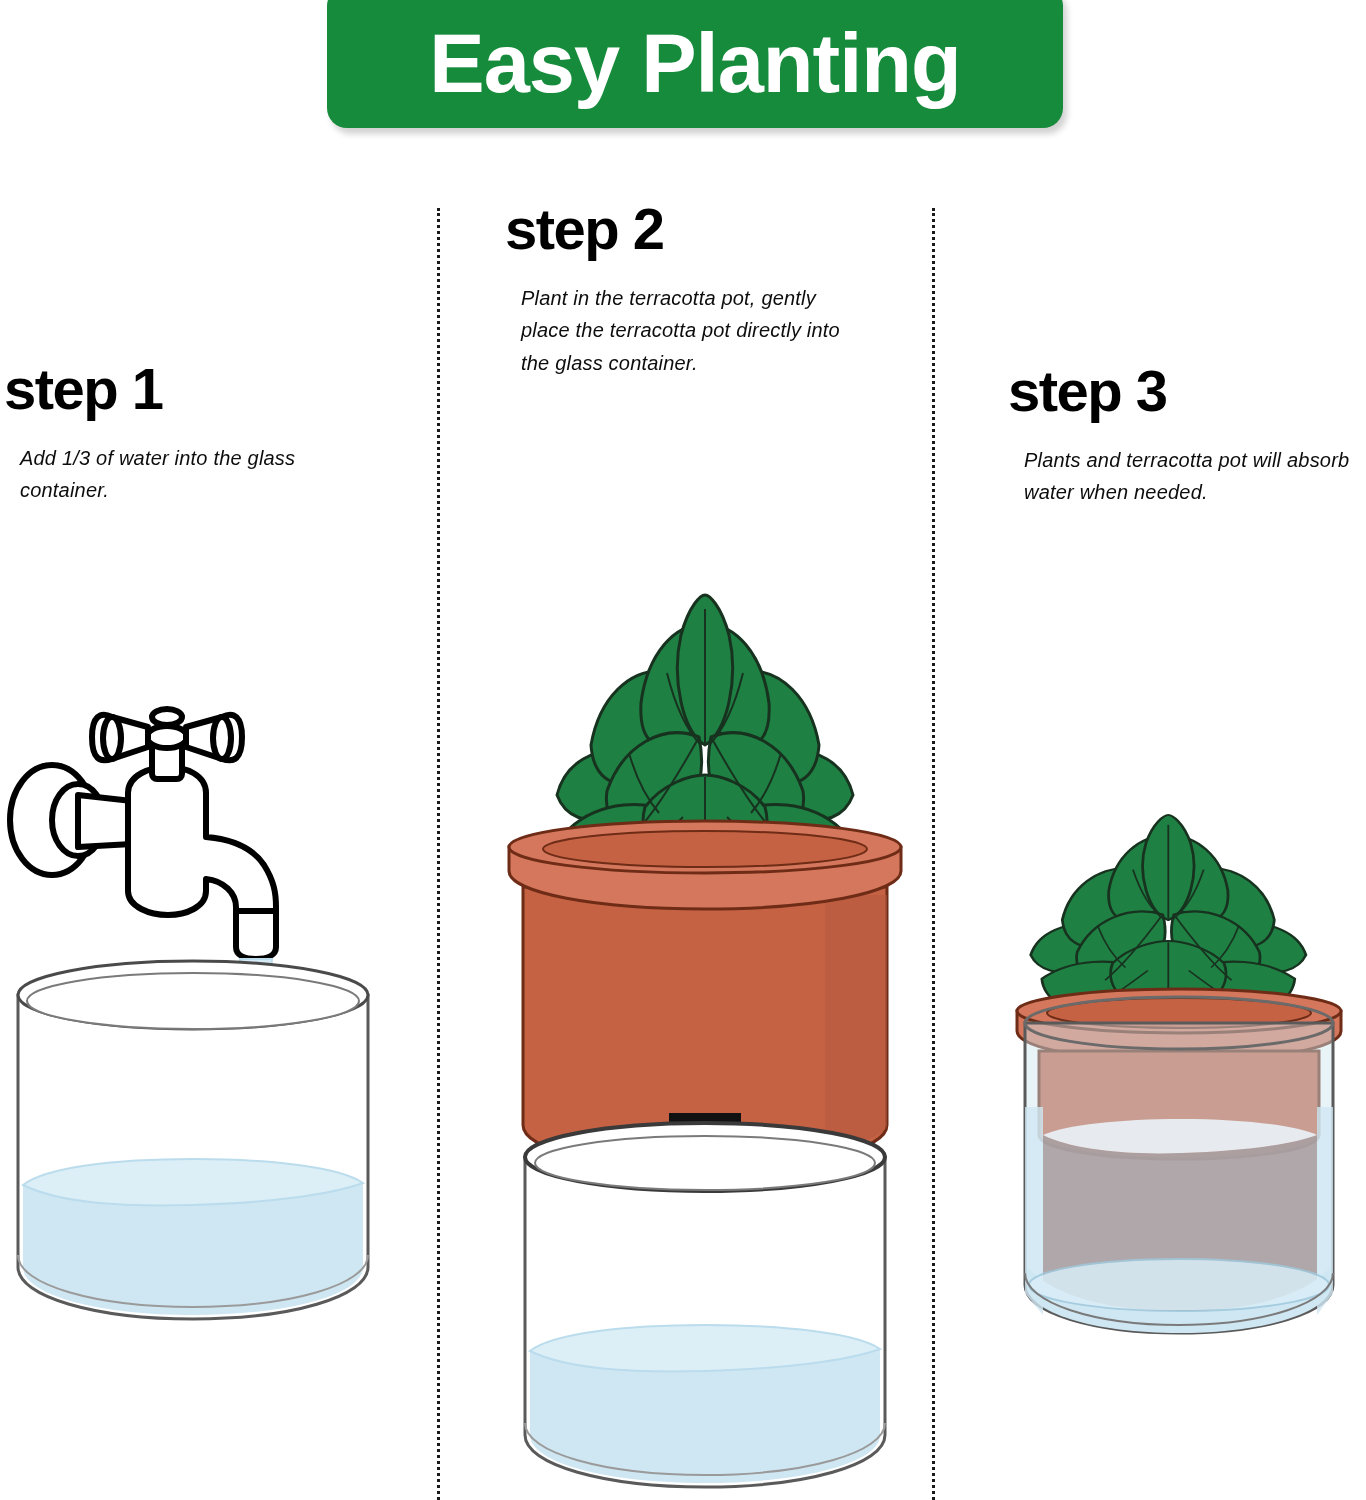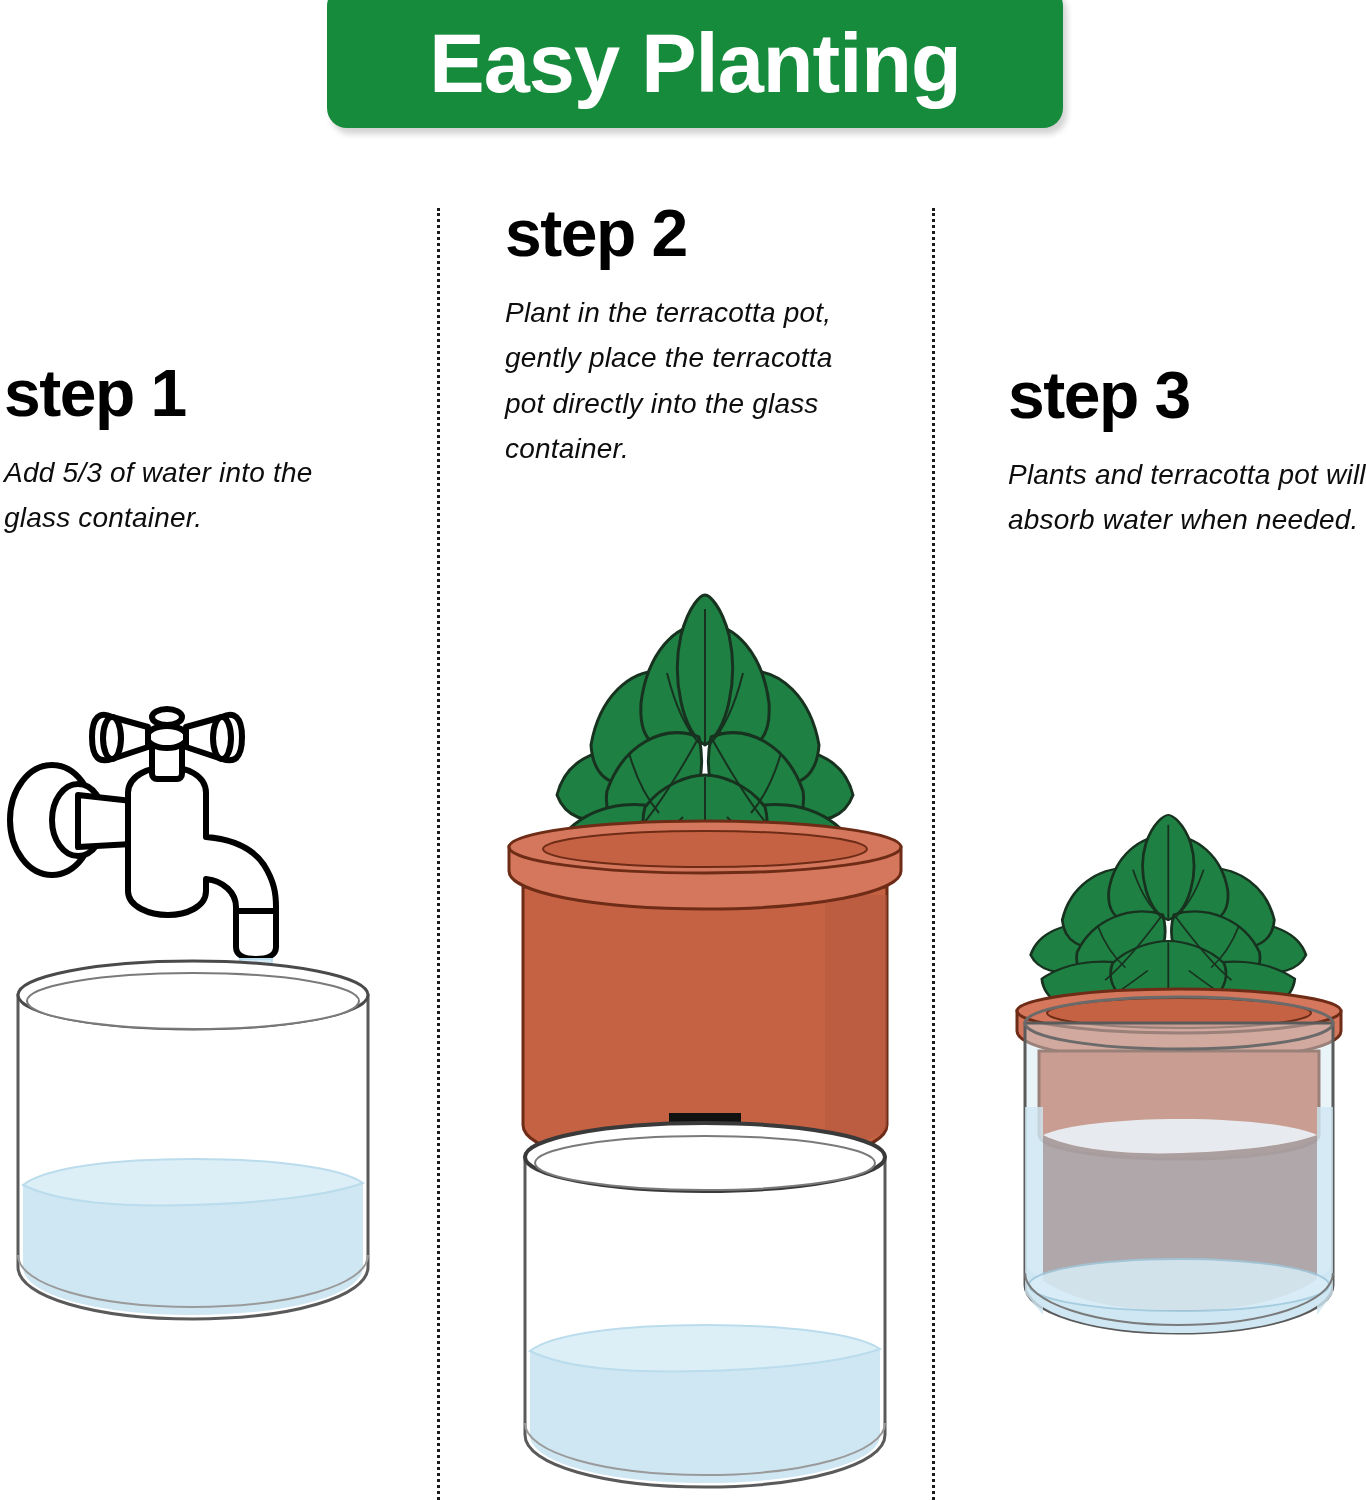--- a/index.html
+++ b/index.html
@@ -28,26 +28,26 @@
   .divider{
     position:absolute;top:208px;width:0;height:1292px;
     border-left:3px dotted #1a1a1a;
   }
   .divider.d1{left:437px;}
   .divider.d2{left:932px;}
 
   
   .step{position:absolute;}
   .step-title{
-    font-weight:bold;font-size:66px;line-height:1;letter-spacing:-1.5px;
+    font-weight:bold;font-size:58px;line-height:1;letter-spacing:-1.5px;
     margin:0 0 24px 0;color:#000;
   }
   .step-body{
-    font-style:italic;font-size:28px;line-height:1.62;letter-spacing:.2px;
-    margin:0;color:#0d0d0d;
+    font-style:italic;font-size:20px;line-height:1.62;letter-spacing:.2px;
+    margin:16px;color:#0d0d0d;
   }
   #step1-text{left:4px;top:360px;width:370px;}
   #step2-text{left:505px;top:200px;width:360px;}
   #step3-text{left:1008px;top:362px;width:360px;}
 
   
   .art{position:absolute;}
   #art1{left:0px;top:715px;width:380px;height:640px;}
   #art2{left:495px;top:595px;width:420px;height:905px;}
   #art3{left:995px;top:815px;width:375px;height:560px;}
@@ -60,21 +60,21 @@
 
   <div class="banner">
     <span class="banner-text">Easy Planting</span>
   </div>
 
   <div class="divider d1"></div>
   <div class="divider d2"></div>
 
   <div class="step" id="step1-text">
     <h2 class="step-title">step 1</h2>
-    <p class="step-body">Add 5/3 of water into the glass container.</p>
+    <p class="step-body">Add 1/3 of water into the glass container.</p>
   </div>
 
   <div class="step" id="step2-text">
     <h2 class="step-title">step 2</h2>
     <p class="step-body">Plant in the terracotta pot, gently place the terracotta pot directly into the glass container.</p>
   </div>
 
   <div class="step" id="step3-text">
     <h2 class="step-title">step 3</h2>
     <p class="step-body">Plants and terracotta pot will absorb water when needed.</p>

